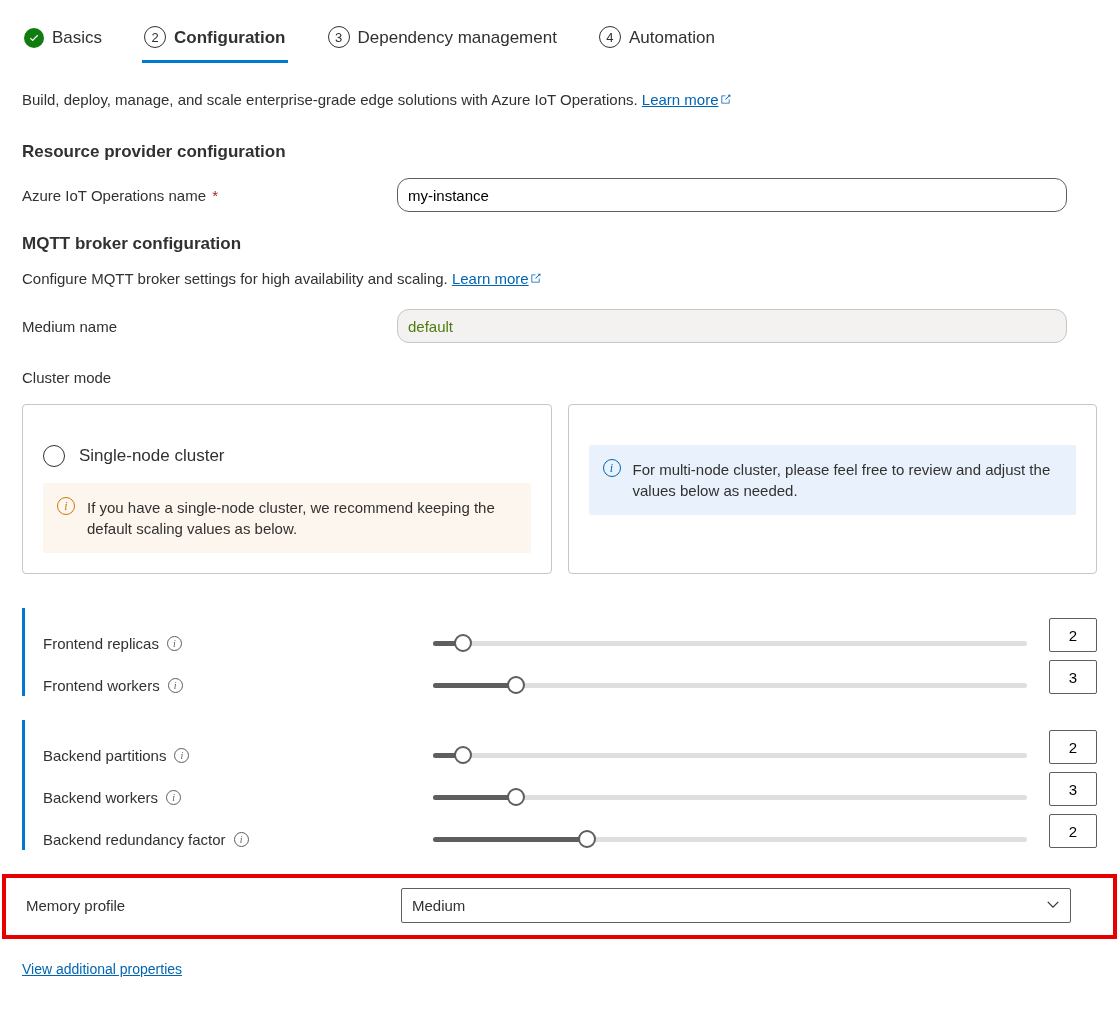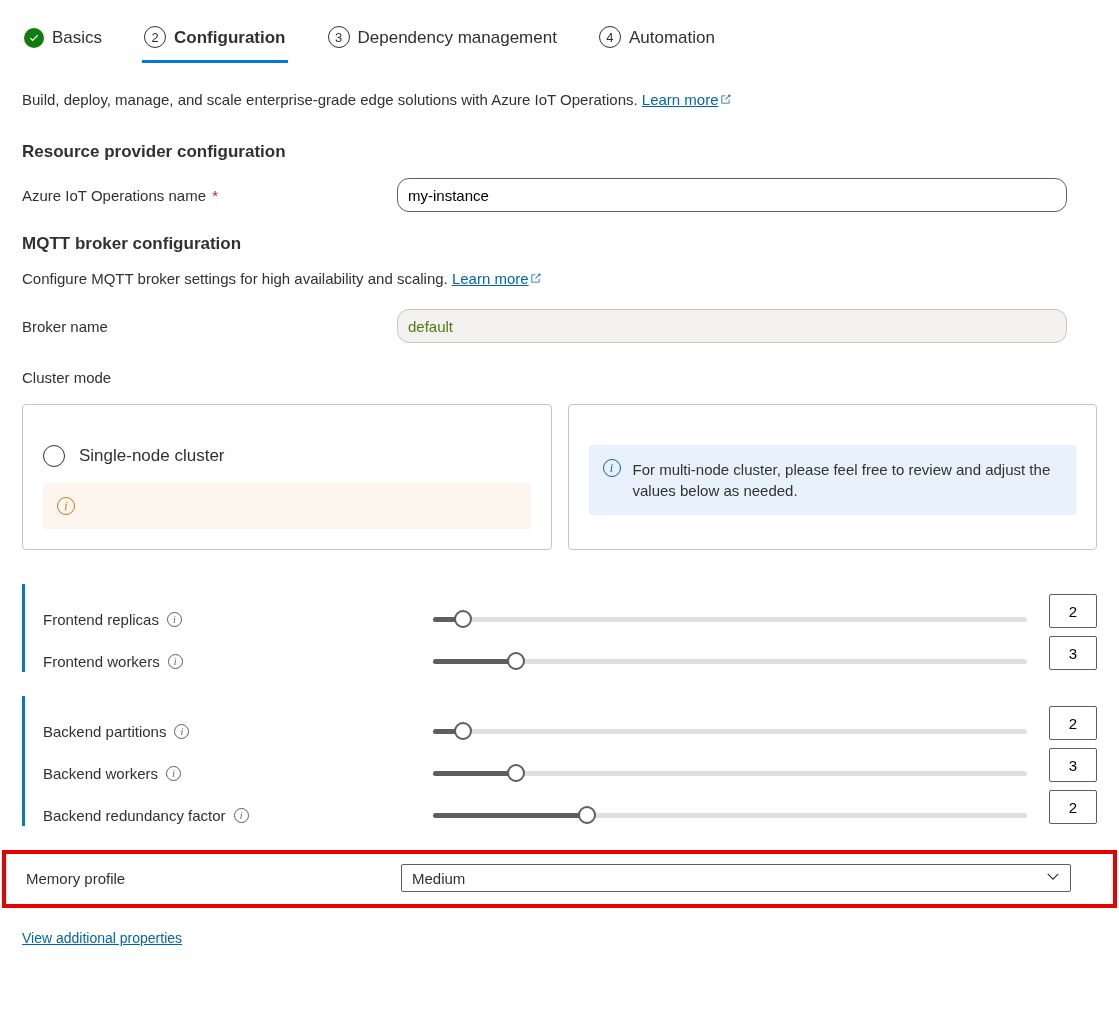--- a/index.html
+++ b/index.html
@@ -236,21 +236,21 @@
   .highlight-box {
     border: 4px solid #e60000;
     padding: 10px 0 12px 0;
     margin: 0 -20px 14px -20px;
   }
   .highlight-box .row { margin: 0; padding: 0 20px; }
 
   .select {
     position: relative;
     width: 670px;
-    height: 28px;
+    height: 35px;
     border: 1px solid #605e5c;
     border-radius: 2px;
     background: #fff;
     display: flex;
     align-items: center;
     padding: 0 32px 0 10px;
     font-size: 15px;
     cursor: pointer;
   }
   .select .chev {
@@ -316,36 +316,37 @@
 
 
 <h2 class="section" style="margin-top:22px">MQTT broker configuration</h2>
 <div class="sub-desc">
   <span>Configure MQTT broker settings for high availability and scaling. </span>
   <a class="link"><span>Learn more</span><svg class="ext-icon" viewBox="0 0 16 16">
         <path fill="currentColor" d="M11 2h3v3h-1V3.7L8.4 8.4l-.8-.8L12.3 3H11V2zM3 3h5v1H4v8h8V8h1v5H3V3z"></path>
       </svg></a>
 </div>
 <div class="row">
-  <div class="label">Broker name</div>
+  <div class="label">Medium name</div>
   <div class="control">
     <input class="text disabled" disabled="" value="default" style="">
   </div>
 </div>
 
 <span class="cluster-mode-label" style="margin-top:26px">Cluster mode</span>
 
 <div class="cards">
   <div class="card">
     <div class="card-head">
       <span class="radio"></span>
       <span>Single-node cluster</span>
     </div>
     <div class="infobox warn">
       <span class="info-icon warn">i</span>
+      <span>If you have a single-node cluster, we recommend keeping the default scaling values as below.</span>
     </div>
   </div>
   <div class="card">
     <div class="infobox info">
       <span class="info-icon info">i</span>
       <span>For multi-node cluster, please feel free to review and adjust the values below as needed.</span>
     </div>
   </div>
 </div>
 

